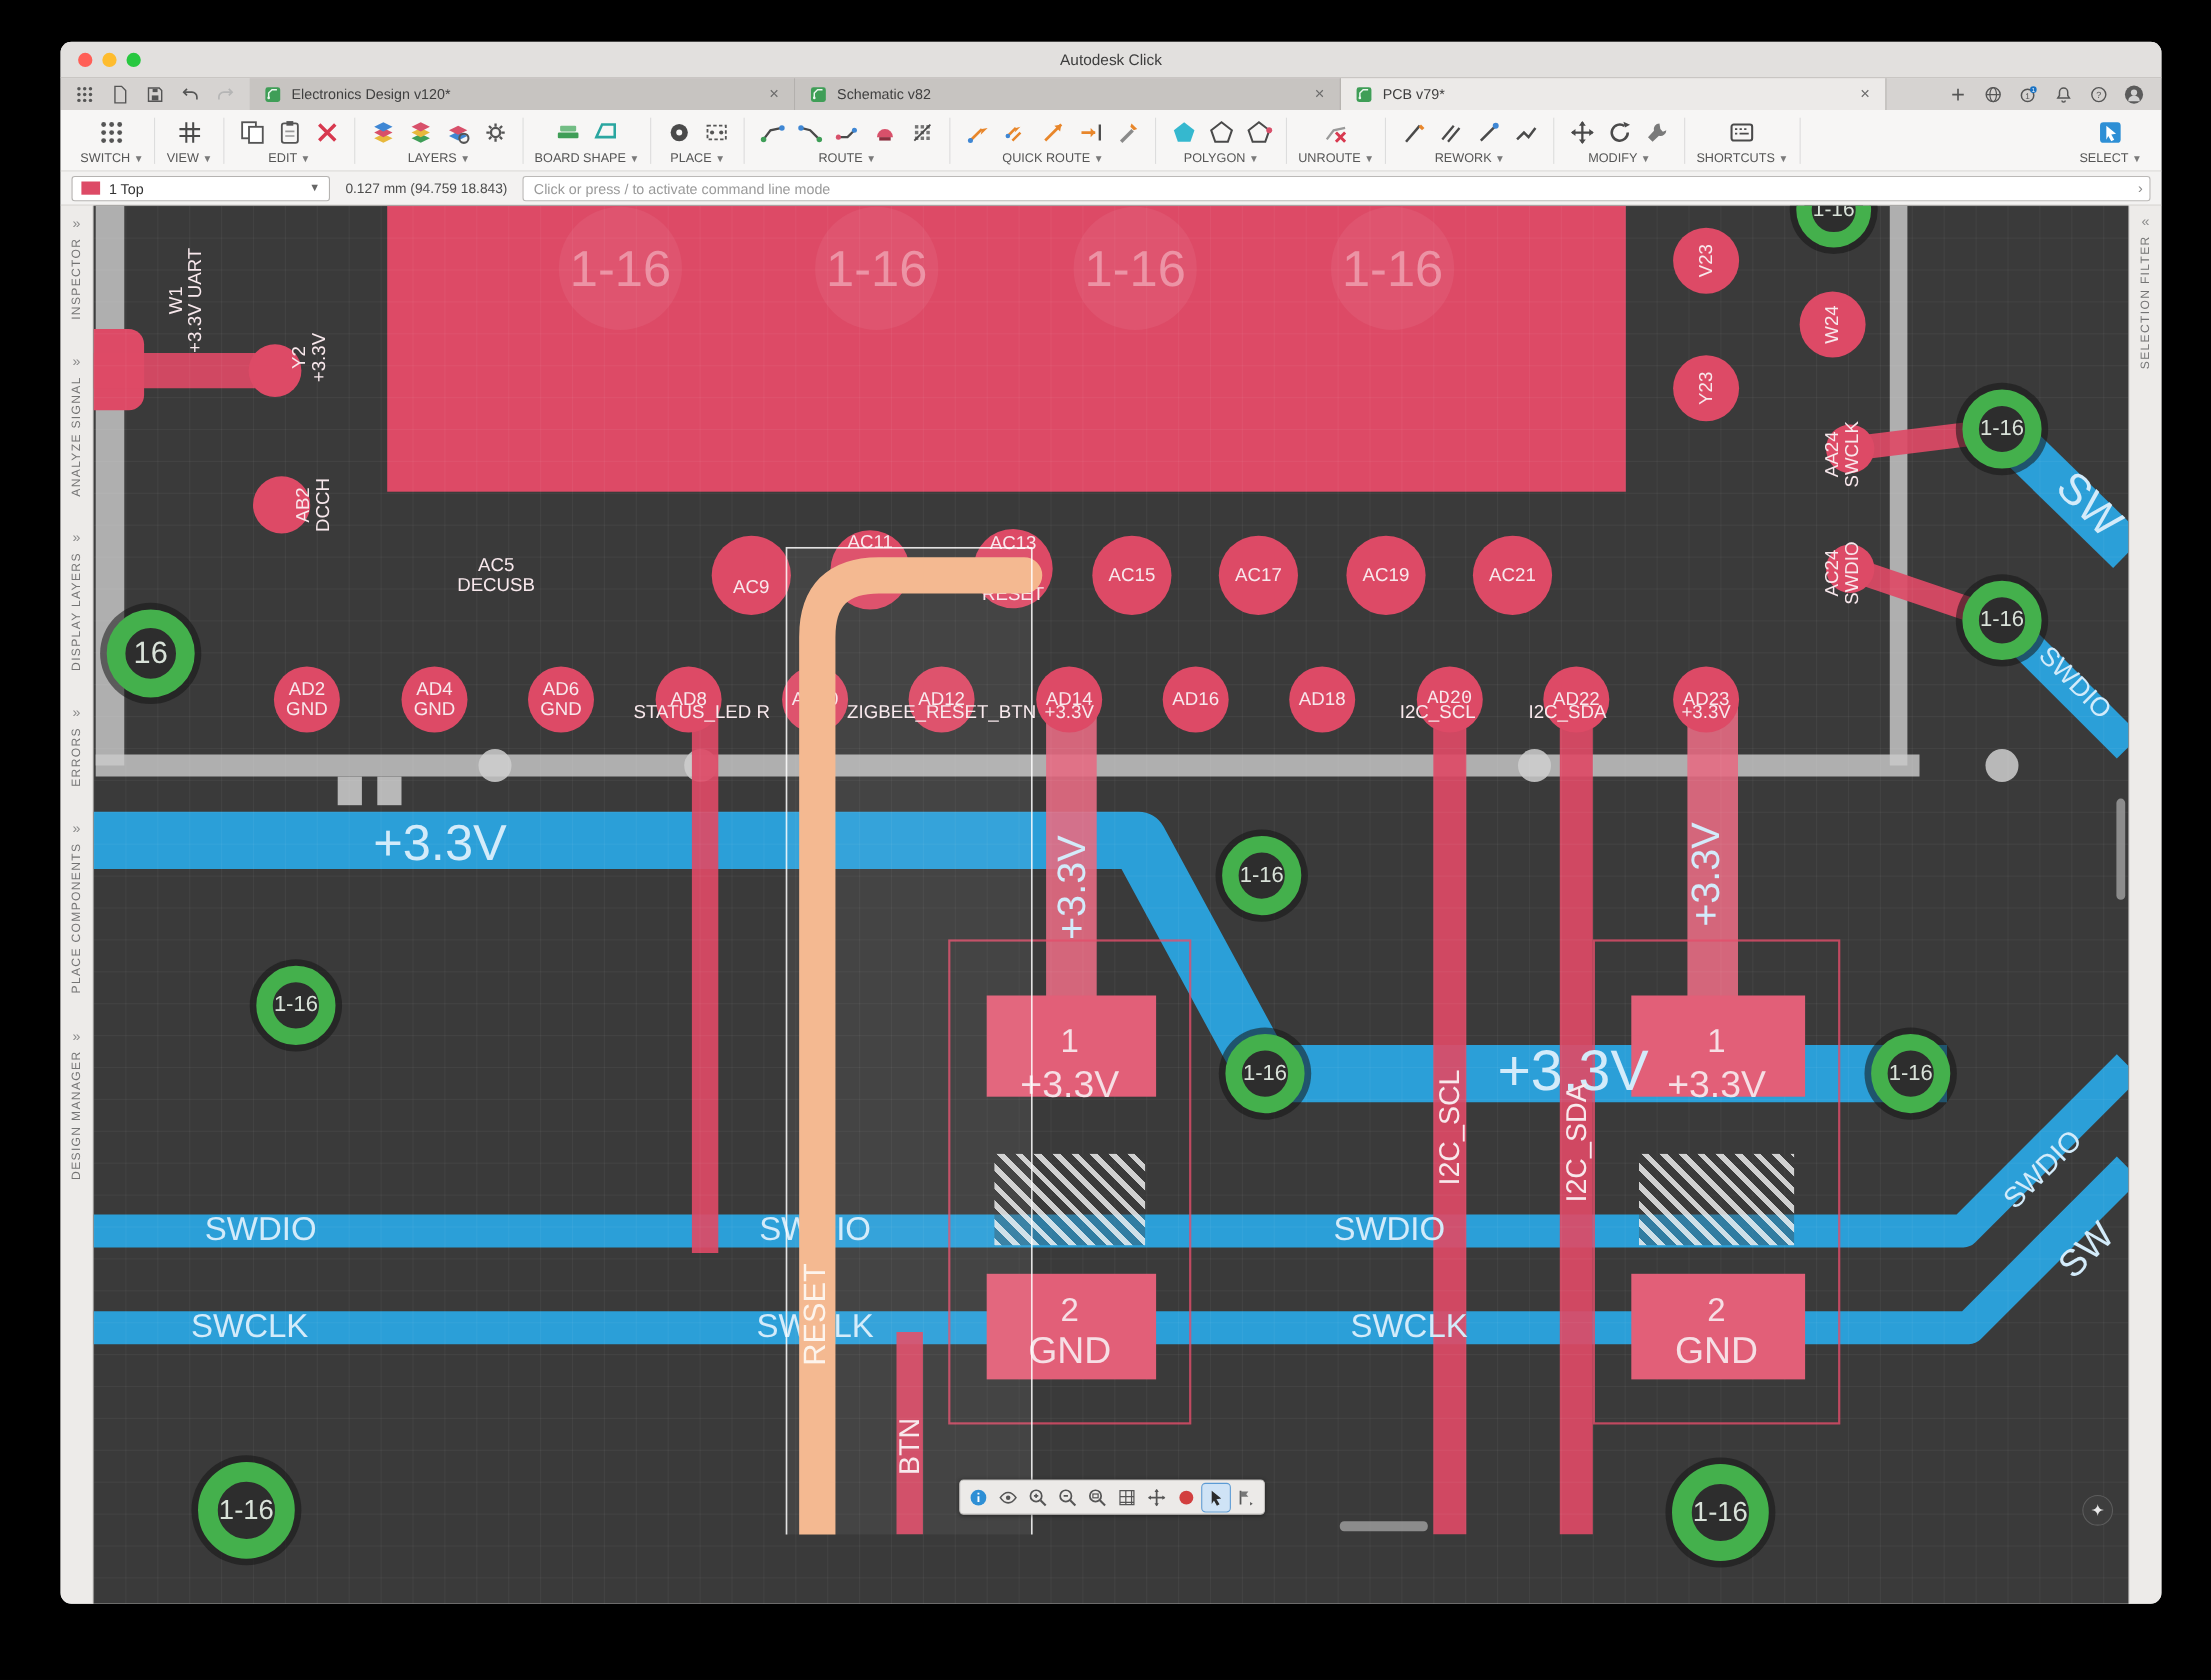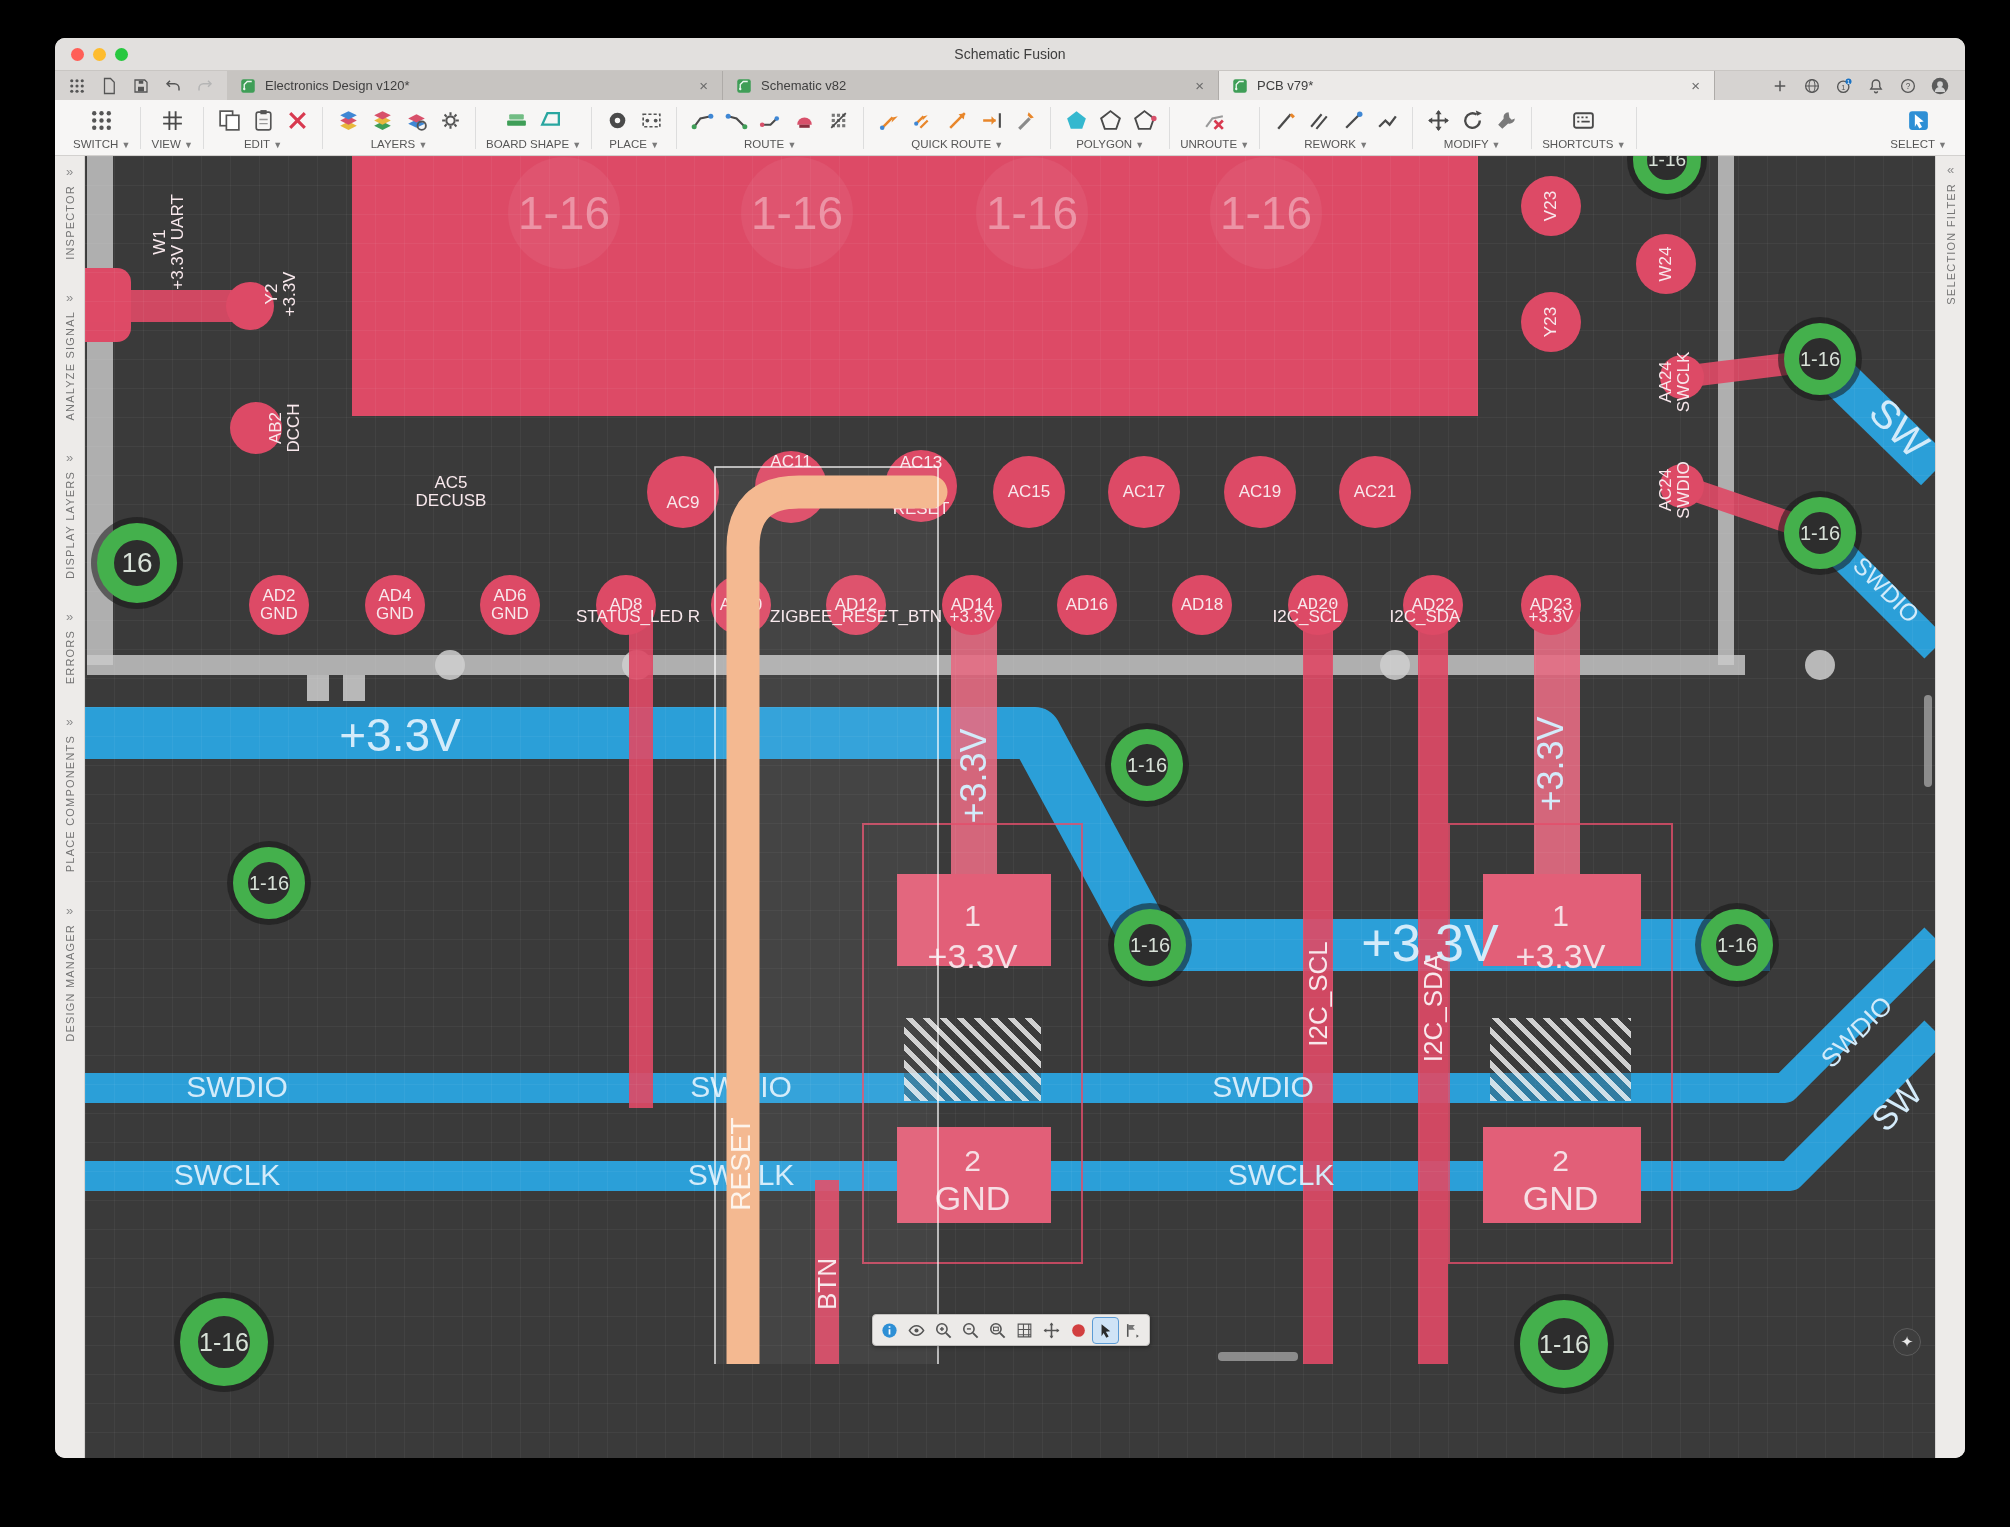--- a/index.html
+++ b/index.html
@@ -130,21 +130,21 @@
 
 <div class="screen">
   <div class="window">
 
     <div class="titlebar">
       <div class="traffic">
         <div class="tl r"></div>
         <div class="tl y"></div>
         <div class="tl g"></div>
       </div>
-      <div class="win-title">Schematic Fusion</div>
+      <div class="win-title">Autodesk Click</div>
     </div>
 
     <div class="tabstrip">
       <div class="ts-icons" id="ts-left">
           <span class="icon">
             <svg viewBox="0 0 24 24">
               <circle cx="5" cy="5" r="2.1" fill="#555"></circle>
               <circle cx="12" cy="5" r="2.1" fill="#555"></circle>
               <circle cx="19" cy="5" r="2.1" fill="#555"></circle>
               <circle cx="5" cy="12" r="2.1" fill="#555"></circle>
@@ -574,20 +574,32 @@
               <svg viewBox="0 0 24 24">
                 <rect x="3" y="3" width="18" height="18" rx="3" fill="#2e8fd5"></rect>
                 <path d="M8.5 6l8.5 7-4.2.6 2.6 4.6-2.6 1.5-2.6-4.7-1.7 3.2z" fill="#fff"></path>
               </svg>
             </span>
           </div>
           <div class="tg-label">SELECT <span class="caret">▼</span></div>
         </div>
       </div>
 
+    <div class="layerbar">
+      <div class="layer-dd">
+        <span class="layer-swatch"></span>
+        <span>1 Top</span>
+        <span class="caret">▼</span>
+      </div>
+      <div class="coords">0.127 mm (94.759 18.843)</div>
+      <div class="cmdwrap">
+        <input placeholder="Click or press / to activate command line mode" style="">
+        <span class="cmd-caret">›</span>
+      </div>
+    </div>
 
     <div class="main">
       <div class="sidebar left" id="left-sidebar">
           <div class="sb-item">
             <span class="sb-chev">»</span>
             <span class="vtext">INSPECTOR</span>
           </div>
           <div class="sb-item">
             <span class="sb-chev">»</span>
             <span class="vtext">ANALYZE SIGNAL</span>

